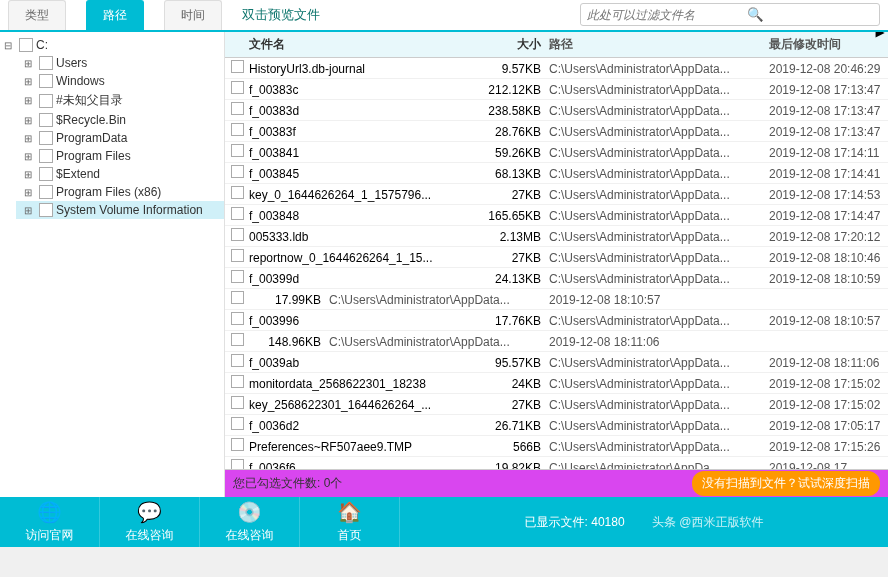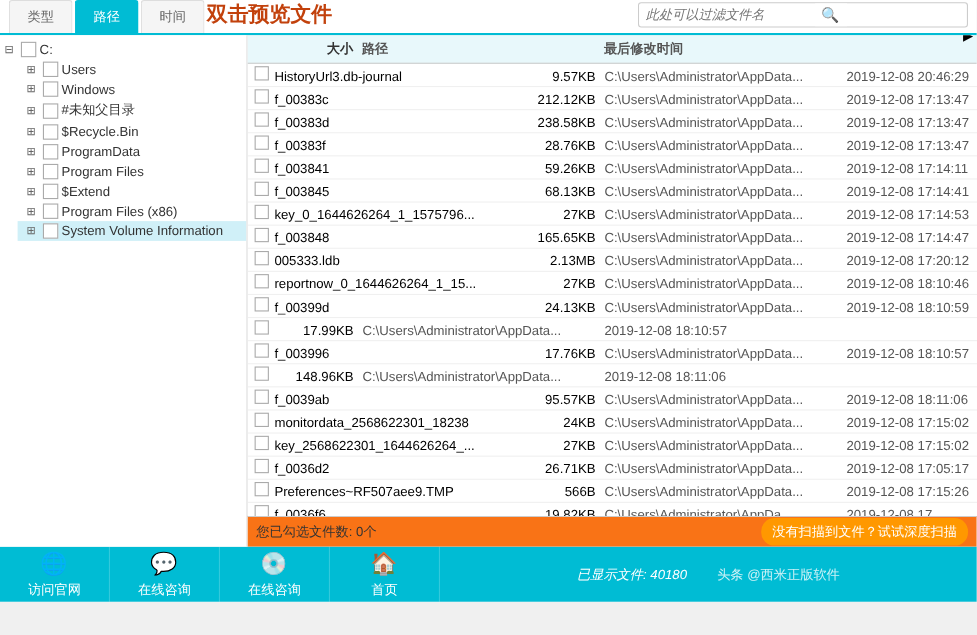--- a/index.html
+++ b/index.html
@@ -1,20 +1,20 @@
 <!DOCTYPE html>
 <html><head>
   <meta charset="utf-8">
   <style>
     * { box-sizing: border-box; margin: 0; padding: 0; }
     body { font-family: "Microsoft YaHei", SimHei, Arial, sans-serif; font-size: 12px; background: #f0f0f0; width: 888px; height: 577px; overflow: hidden; }
 
     
     .top-tabs { display: flex; background: #fff; border-bottom: 2px solid #00bcd4; height: 32px; align-items: flex-end; padding-left: 8px; }
-    .tab { padding: 6px 16px; cursor: pointer; border: 1px solid #ddd; border-bottom: none; margin-right: 2px; background: #f5f5f5; color: #666; border-radius: 3px 3px 0 0; }
+    .tab { padding: 6px 16px; cursor: pointer; border: 1px solid #ddd; border-bottom: none; margin-right: 20px; background: #f5f5f5; color: #666; border-radius: 3px 3px 0 0; }
     .tab.active { background: #00bcd4; color: #fff; border-color: #00bcd4; }
     .search-bar-input-wrap { display: flex; align-items: center; border: 1px solid #ccc; border-radius: 3px; overflow: hidden; flex: 1; max-width: 300px; margin-left: auto; }
     .search-bar-input-wrap input { border: none; outline: none; padding: 3px 6px; font-size: 12px; color: #999; width: 100%; }
     .search-icon-btn { background: #fff; border: none; padding: 3px 6px; cursor: pointer; color: #999; }
 
     
     .main { display: flex; height: calc(577px - 32px - 30px - 50px); }
 
     
     .left-tree { width: 225px; background: #fff; border-right: 1px solid #e0e0e0; overflow-y: auto; padding: 4px 0; flex-shrink: 0; }
@@ -31,21 +31,21 @@
     .file-table-body { flex: 1; overflow-y: auto; background: #fff; }
     .file-row { display: flex; align-items: flex-end; border-bottom: 1px solid #f0f0f0; padding: 2px 0; }
     .col-check { width: 24px; text-align: center; flex-shrink: 0; }
     .col-name { width: 220px; flex-shrink: 0; overflow: hidden; text-overflow: ellipsis; white-space: nowrap; }
     .col-size { width: 80px; flex-shrink: 0; text-align: right; padding-right: 8px; }
     .col-path { width: 220px; flex-shrink: 0; overflow: hidden; text-overflow: ellipsis; white-space: nowrap; color: #555; }
     .col-time { width: 155px; flex-shrink: 0; color: #555; }
     .file-check { width: 13px; height: 13px; border: 1px solid #aaa; display: inline-block; background: #fff; }
 
     
-    .status-bar { display: flex; align-items: center; background: #f97316; border-top: 1px solid #ccc; height: 28px; padding: 0 8px; font-size: 12px; color: #333; }
+    .status-bar { display: flex; align-items: center; background: #d946ef; border-top: 1px solid #ccc; height: 28px; padding: 0 8px; font-size: 12px; color: #333; }
     .status-right { margin-left: auto; background: #ff9800; color: #fff; padding: 4px 10px; font-size: 12px; cursor: pointer; border-radius: 12px; }
 
     
     .bottom-bar { display: flex; align-items: center; background: #00bcd4; height: 50px; }
     .bottom-btn { display: flex; flex-direction: column; align-items: center; justify-content: center; width: 100px; cursor: pointer; color: #fff; font-size: 12px; gap: 3px; height: 100%; border-right: 1px solid rgba(255,255,255,0.2); }
     .bottom-icon { font-size: 20px; }
     .bottom-status { flex: 1; text-align: center; color: #fff; font-size: 12px; }
 
     
     ::-webkit-scrollbar { width: 6px; height: 6px; }
@@ -53,21 +53,21 @@
     ::-webkit-scrollbar-track { background: #f0f0f0; }
   </style>
 </head>
 <body>
 
 <div class="top-tabs">
   <div class="tab">类型</div>
   <div class="tab active">路径</div>
   <div class="tab">时间</div>
   <div style="flex:1; display:flex; align-items:center; justify-content:flex-end; padding-bottom:4px; padding-right:8px; gap:8px;">
-    <span style="color:#c2410c; font-size:19px; font-weight:bold;">双击预览文件</span>
+    <span style="color:#0f766e; font-size:13px; font-weight:normal;">双击预览文件</span>
     <div class="search-bar-input-wrap">
       <input type="text" style="font-size: 12px; color: rgb(153, 153, 153); width: 160px; border: none; outline: none; padding: 2px 6px; font-style: italic;" placeholder="此处可以过滤文件名">
       <button class="search-icon-btn">🔍</button>
     </div>
   </div>
 </div>
 
 <div class="main">
 
   <div class="left-tree">
@@ -125,20 +125,21 @@
     </div>
   </div>
 
   <div class="right-panel">
 
     <div style="position:relative;">
       <div style="position:absolute; right:0; top:0; bottom:0; width:16px; background:#e0e0e0; display:flex; align-items:center; justify-content:center; z-index:10; cursor:pointer;">▶</div>
     </div>
     <div class="file-table-header">
       <div class="col-check"></div>
+      <div class="col-name">文件名</div>
       <div class="col-size">大小</div>
       <div class="col-path">路径</div>
       <div class="col-time">最后修改时间</div>
     </div>
     <div class="file-table-body" id="file-body">
     <div class="file-row">
     <div class="col-check"><span class="file-check"></span></div>
     <div class="col-name" title="HistoryUrl3.db-journal">HistoryUrl3.db-journal</div>
     <div class="col-size">9.57KB</div>
     <div class="col-path" title="C:\Users\Administrator\AppData...">C:\Users\Administrator\AppData...</div>
@@ -295,17 +296,17 @@
   </div>
   <div class="bottom-btn">
     <span class="bottom-icon">💿</span>
     <span>在线咨询</span>
   </div>
   <div class="bottom-btn">
     <span class="bottom-icon">🏠</span>
     <span>首页</span>
   </div>
   <div class="bottom-status">
-    <span style="color:#fff;font-style:italic;">已显示文件: 40180</span>
+    <span style="color:#fff;">已显示文件: 40180</span>
     &nbsp;&nbsp;
     <span style="color:rgba(255,255,255,0.8);margin-left:14px;">头条 @西米正版软件</span>
   </div>
 </div>
 
 </body></html>

